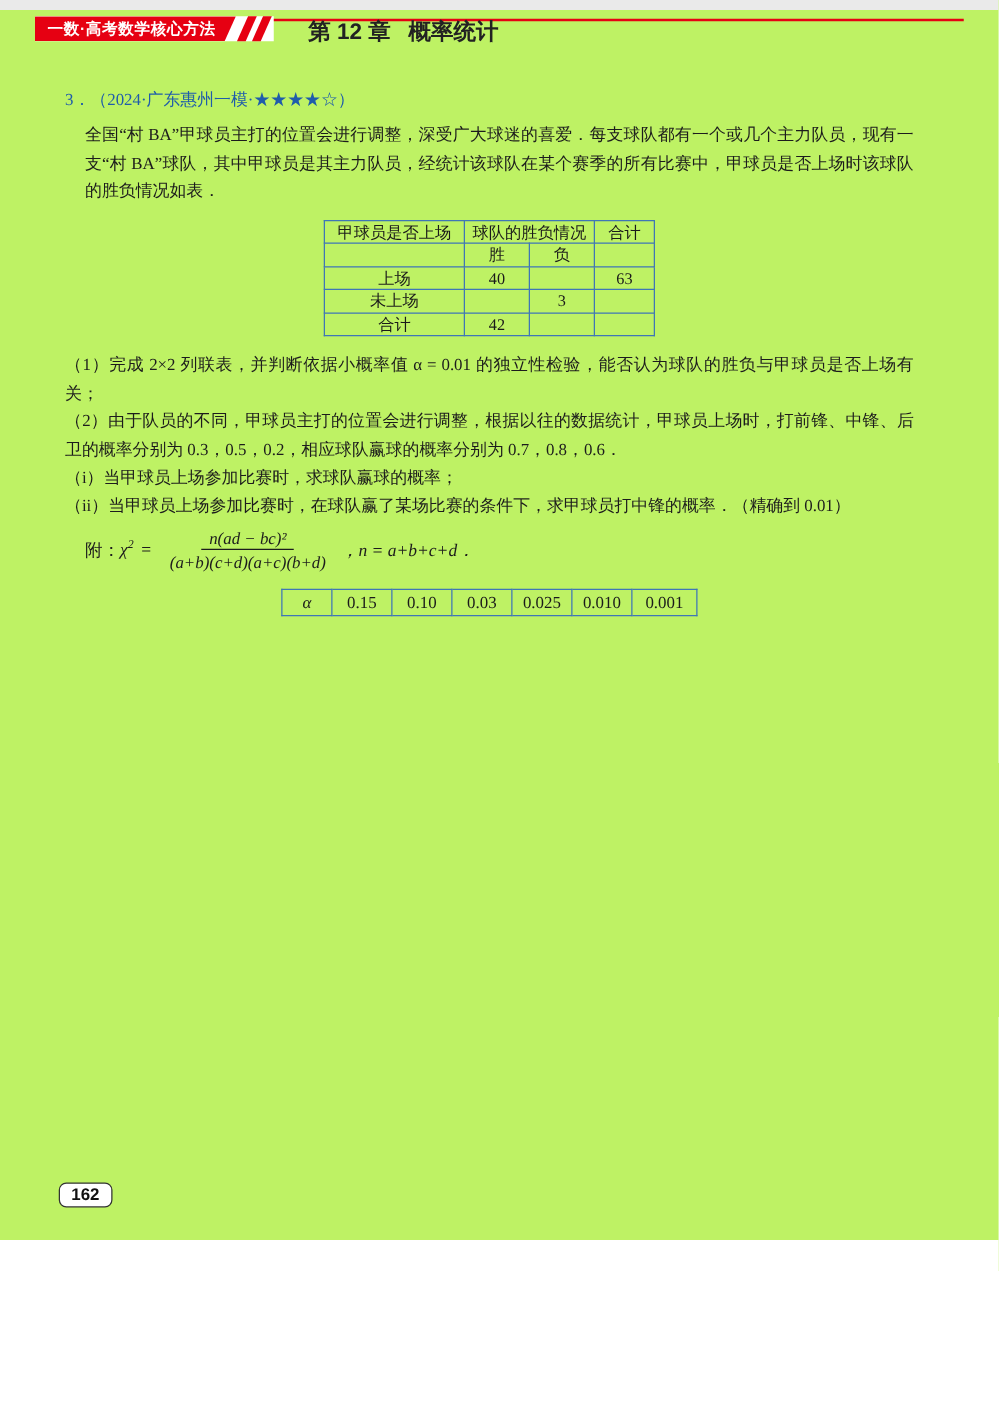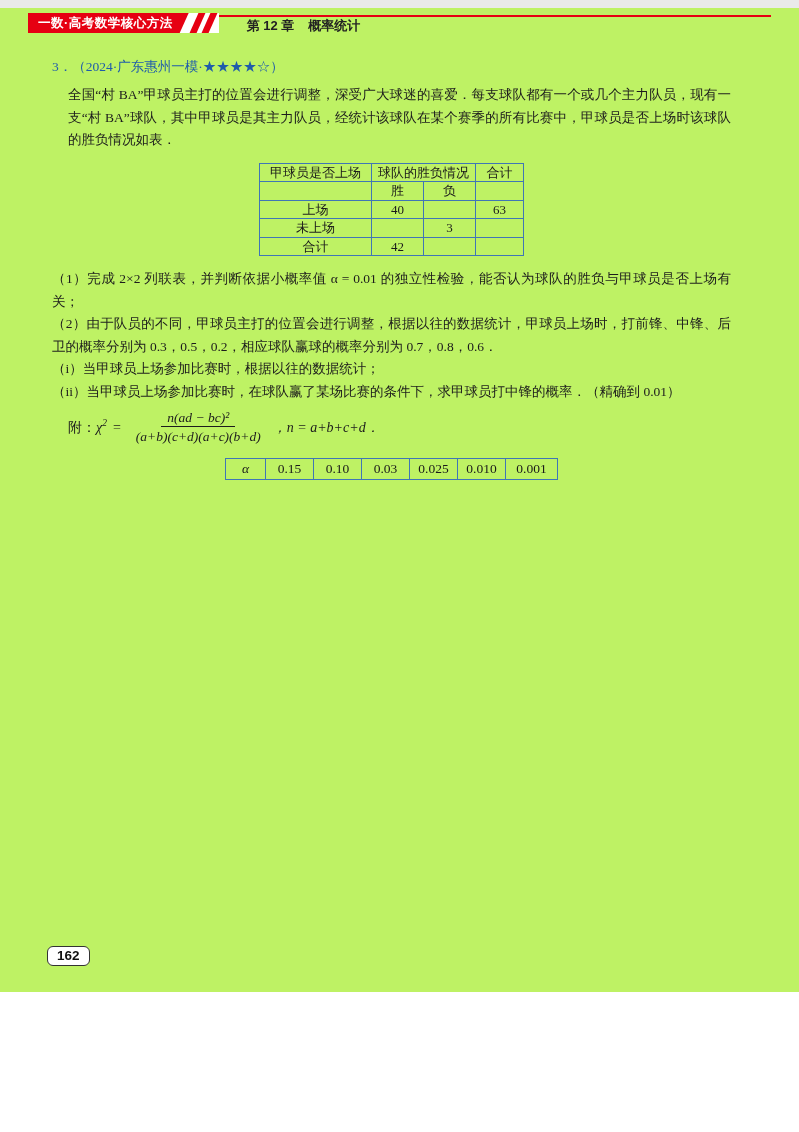--- a/index.html
+++ b/index.html
@@ -18,25 +18,25 @@
   .banner {
     background:#e60012; color:#fff; font-family:"Liberation Sans","DejaVu Sans",sans-serif;
     font-weight:bold; font-size:12.5px; line-height:20px; padding:0 16px 0 10px;
     clip-path:polygon(0 0,100% 0,calc(100% - 9px) 100%,0 100%);
     letter-spacing:0.5px; white-space:nowrap;
   }
   .stripe { width:7px; background:#e60012; transform:skewX(-24deg); margin-left:5px; }
   .chapter {
     position:relative; margin-left:28px; margin-top:6px;
     font-family:"Liberation Sans","DejaVu Sans",sans-serif; font-weight:bold;
-    font-size:13px; color:#222; display:flex; gap:14px; white-space:nowrap; line-height:15px;align-items:flex-end;
+    font-size:18px; color:#222; display:flex; gap:14px; white-space:nowrap; line-height:15px;align-items:flex-end;
   }
 
   
-  .main { position:absolute; top:56px; left:52px; width:679px; }
+  .main { position:absolute; top:69px; left:52px; width:679px; }
   .problem-head { color:#1f5cab; font-size:13.5px; line-height:22px; margin:0 0 6px 0; }
   .intro { margin:0 0 0 16px; font-size:13.5px; line-height:22.5px; text-align:justify; }
   .item  { margin:0; font-size:13.5px; line-height:22.5px; text-align:justify; }
 
   table { border-collapse:collapse; margin:0 auto; color:#1a1a1a; }
   .t1 { margin:11px auto 12px; }
   .t1 td { border:1.2px solid #3f76b6; height:18.5px; padding:0 5px; text-align:center; font-size:13px; line-height:17px; }
   .t2 { margin:10px auto 0; }
   .t2 td { border:1.2px solid #3f76b6; height:21px; padding:0 5px; text-align:center; font-size:13.5px; line-height:20px; }
 
@@ -119,21 +119,21 @@
         <td>合计</td>
         <td>42</td>
         <td></td>
         <td></td>
       </tr>
     </tbody>
       </table>
 
     <p class="item">（1）完成 2×2 列联表，并判断依据小概率值 α = 0.01 的独立性检验，能否认为球队的胜负与甲球员是否上场有关；</p>
     <p class="item">（2）由于队员的不同，甲球员主打的位置会进行调整，根据以往的数据统计，甲球员上场时，打前锋、中锋、后卫的概率分别为 0.3，0.5，0.2，相应球队赢球的概率分别为 0.7，0.8，0.6．</p>
-    <p class="item">（i）当甲球员上场参加比赛时，根据以往的数据统计；</p>
+    <p class="item">（i）当甲球员上场参加比赛时，求球队赢球的概率；</p>
     <p class="item">（ii）当甲球员上场参加比赛时，在球队赢了某场比赛的条件下，求甲球员打中锋的概率．（精确到 0.01）</p>
 
     <div class="formula">
       <span class="plain">附：</span>
       <span class="math"><span class="math">χ</span><sup>2</sup></span>
       <span class="plain eq">=</span>
       <span class="frac">
         <span class="num math">n(ad − bc)²</span>
         <span class="den math">(a+b)(c+d)(a+c)(b+d)</span>
       </span>

